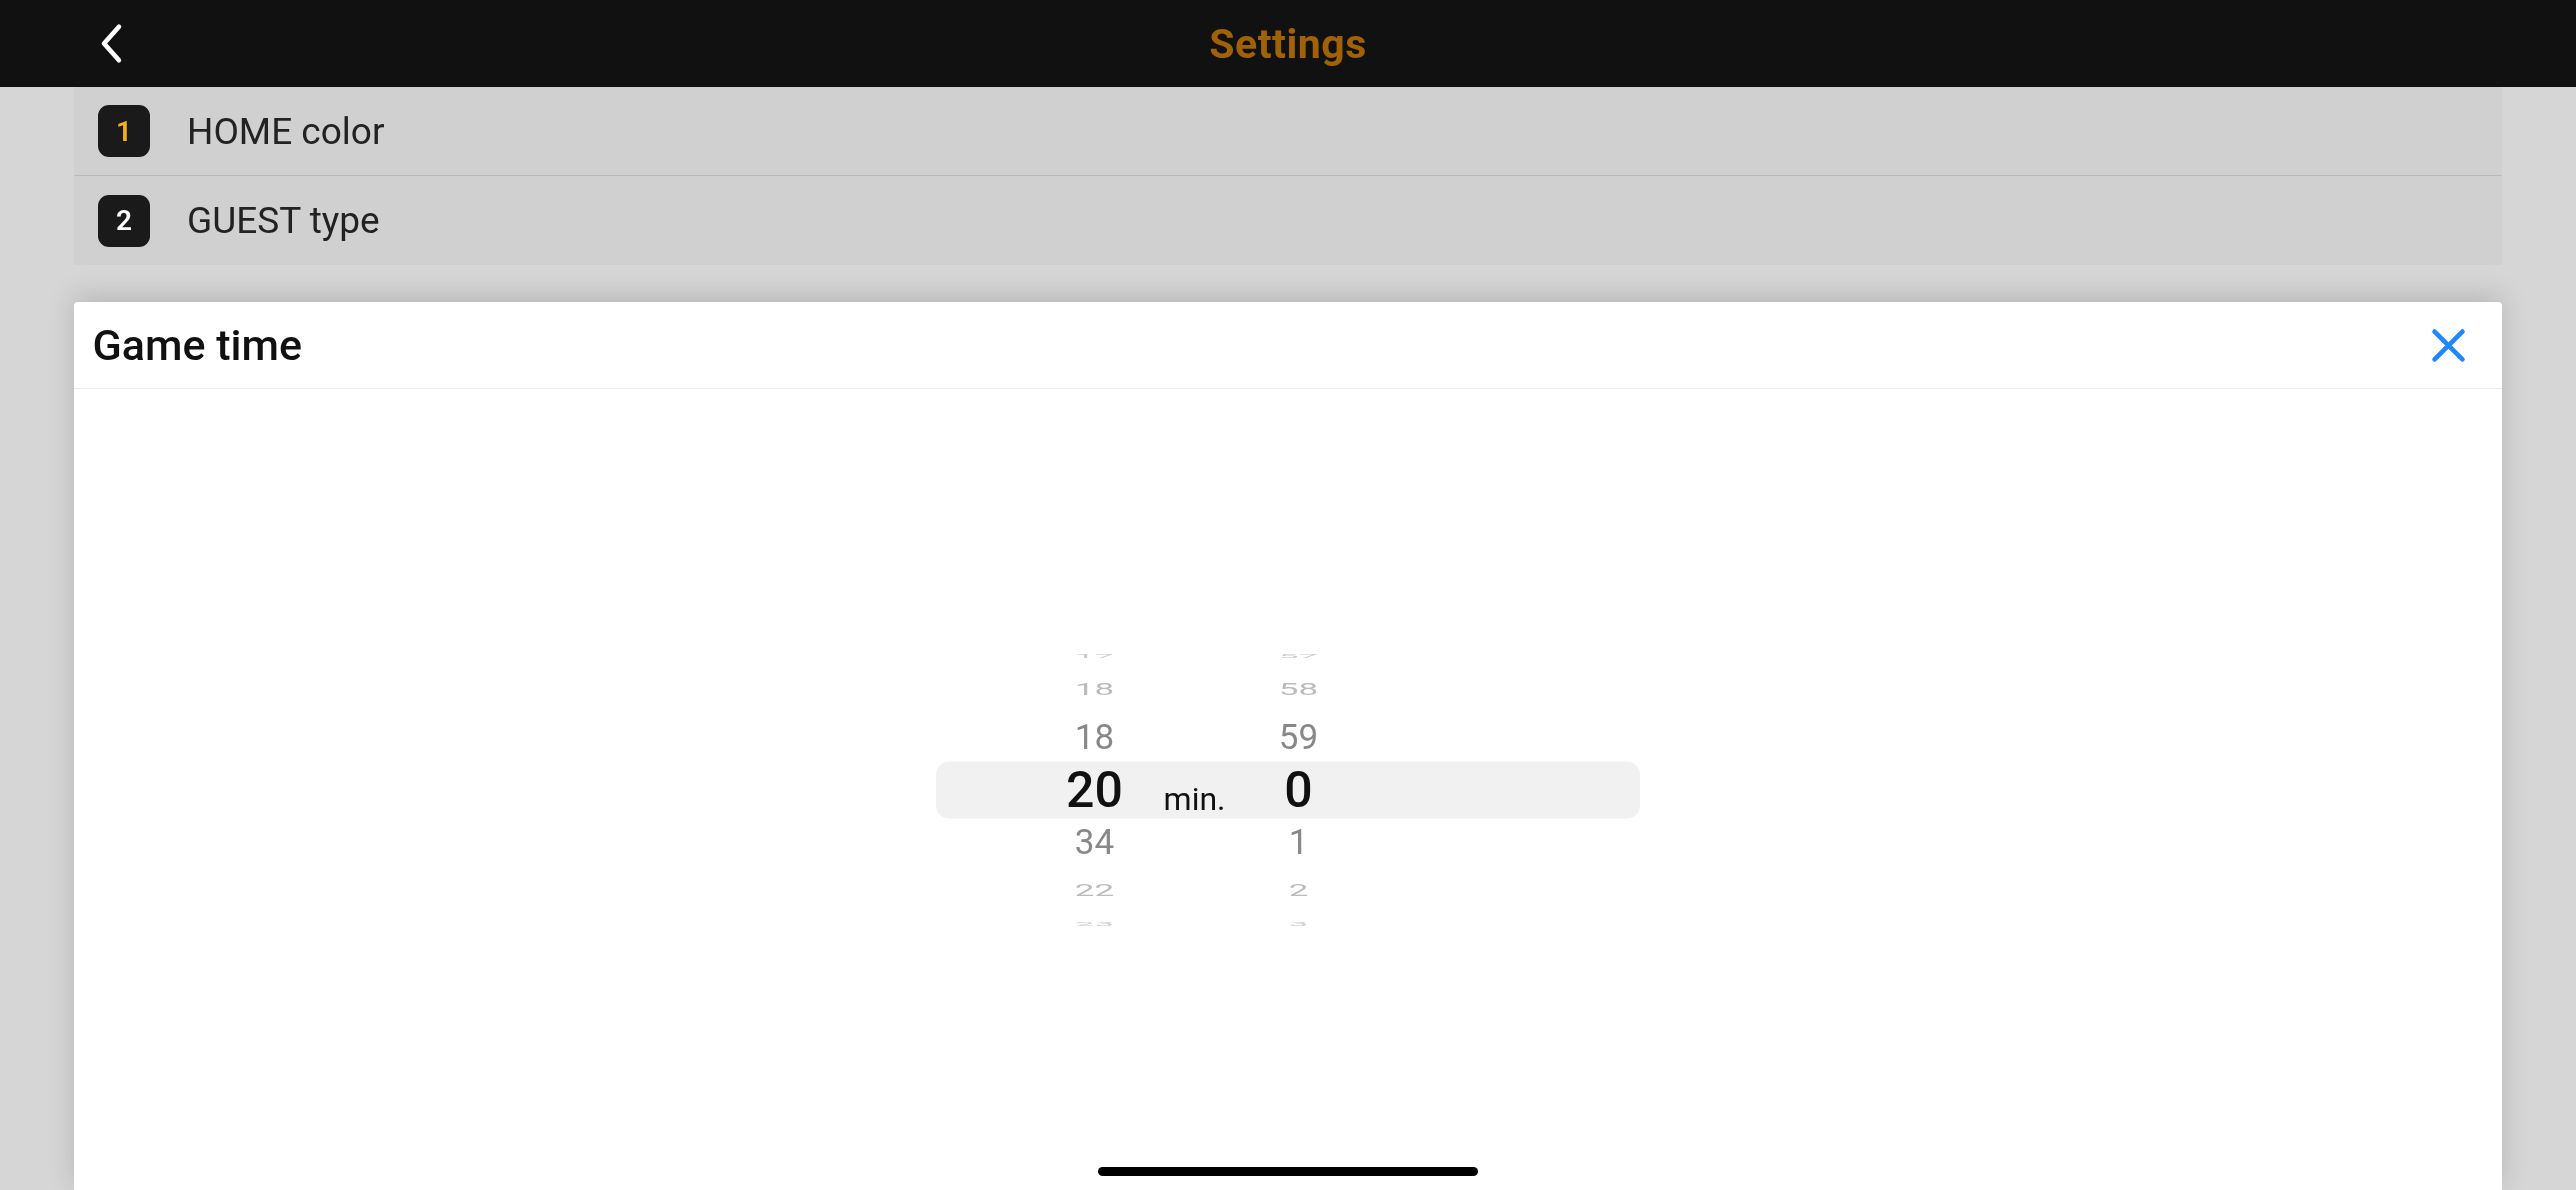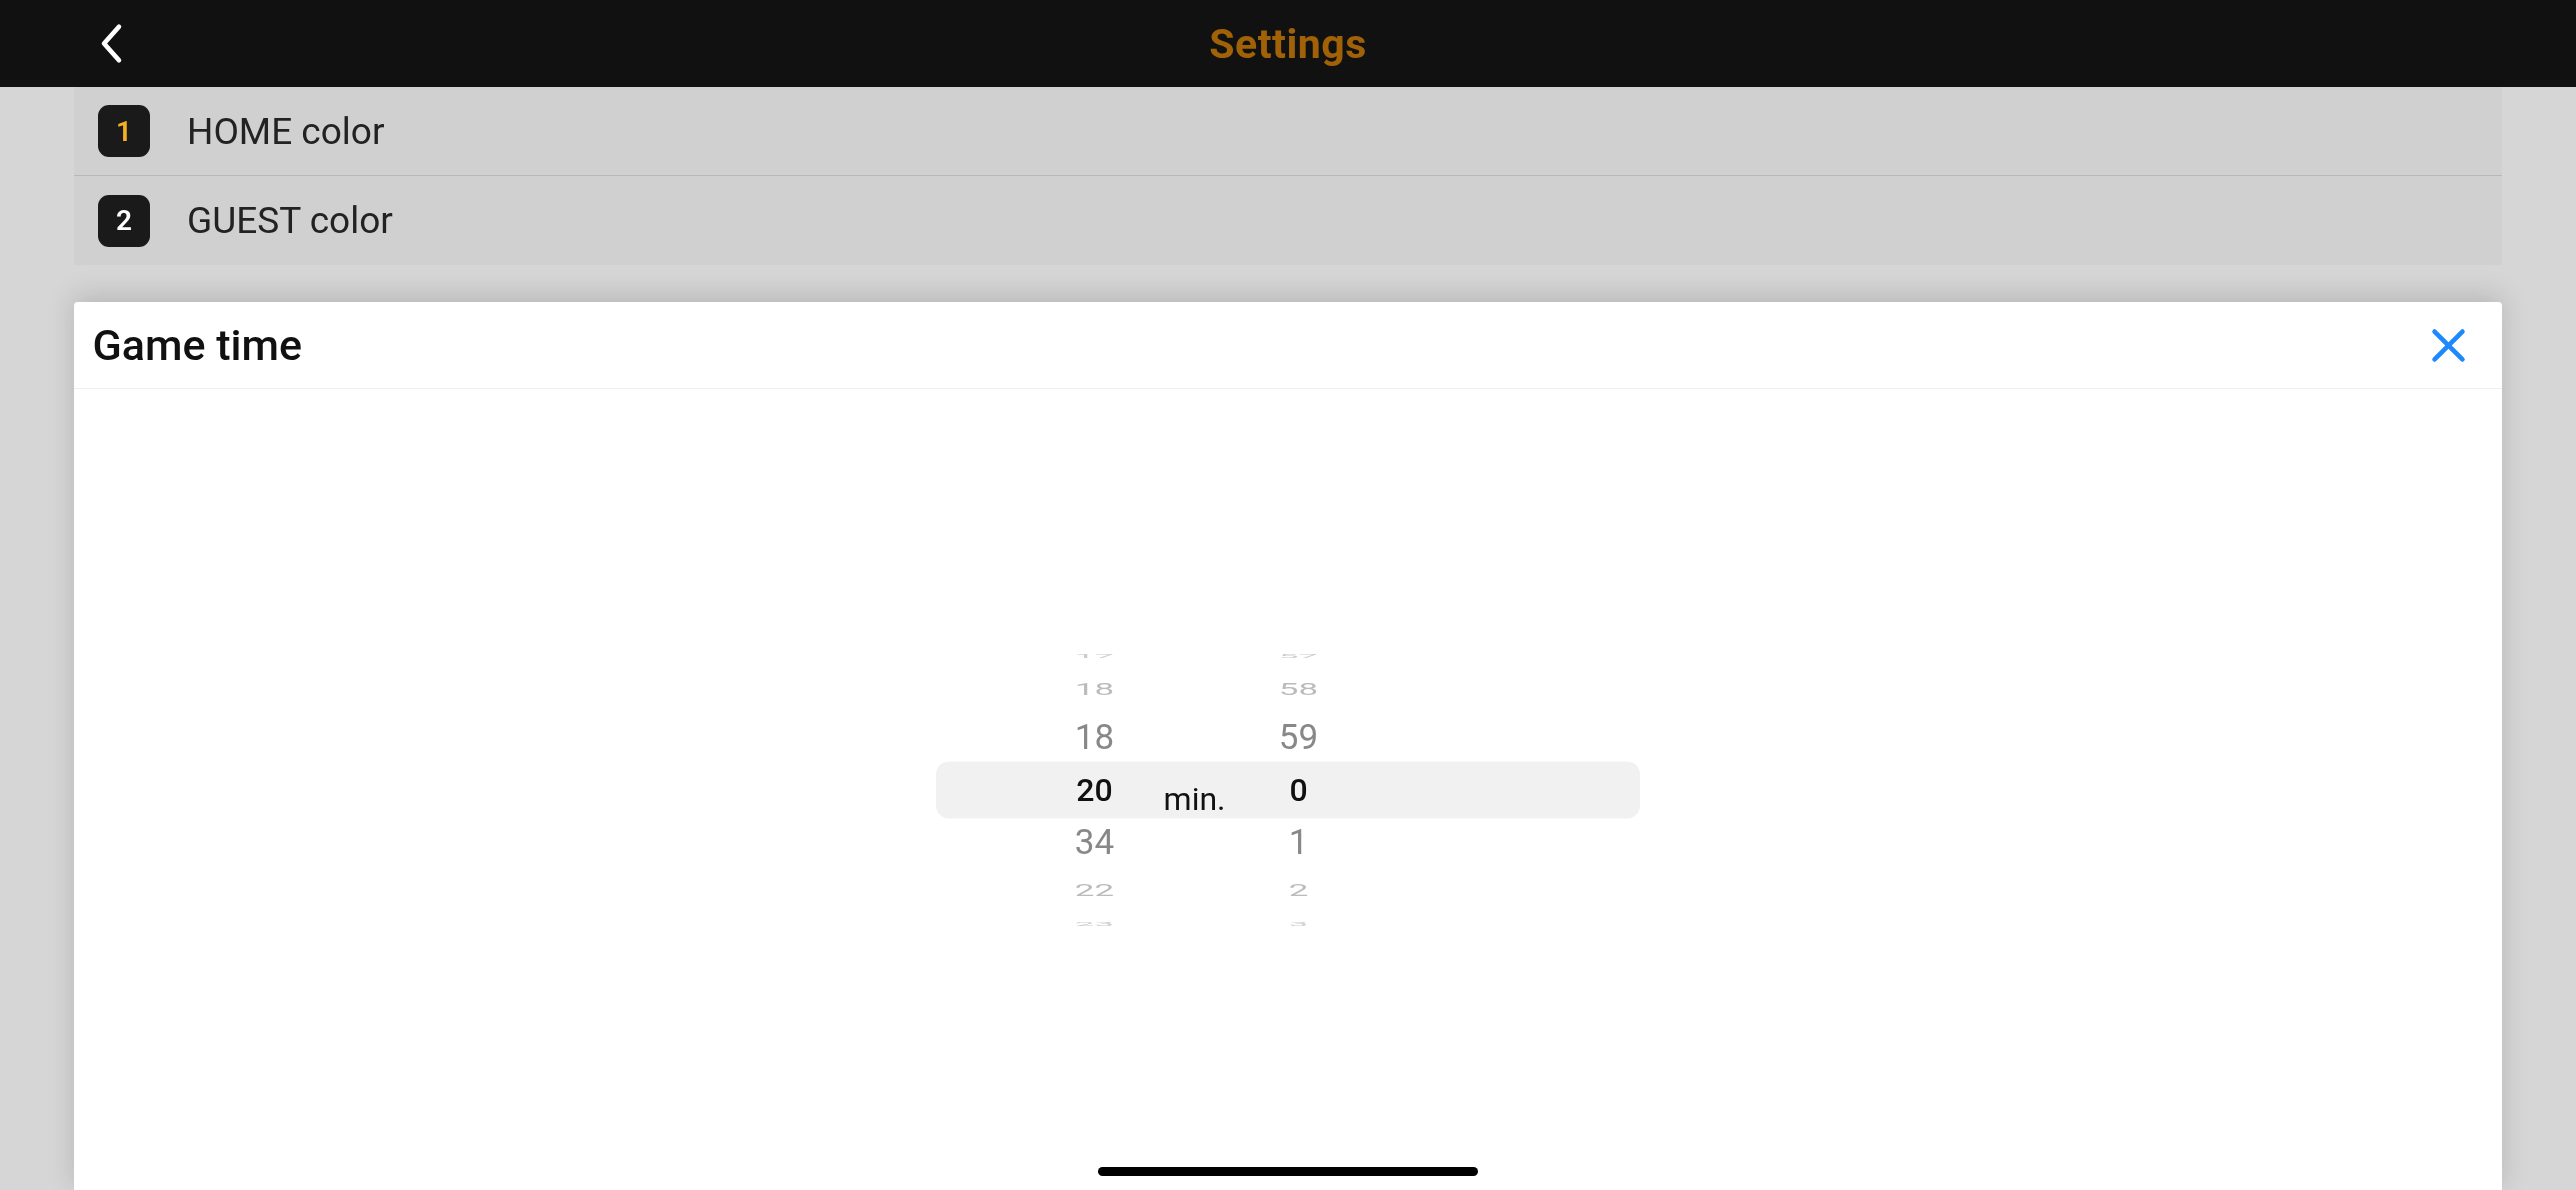--- a/index.html
+++ b/index.html
@@ -36,21 +36,21 @@
 
     .picker-wrap { flex: 1; display: flex; align-items: center; justify-content: center; position: relative; overflow: hidden; }
     .picker { position: relative; width: 482px; height: 241px; }
     .sel-bg { position: absolute; left: -111px; right: -111px; top: 50%; transform: translateY(-50%); height: 57px; background: #f1f1f1; border-radius: 13px; }
     .cols { position: relative; display: flex; height: 100%; z-index: 2; }
     .col { width: 111px; position: relative; }
     .col .stack { position: absolute; left: 0; right: 16px; top: 50%; transform: translateY(-50%); display: flex; flex-direction: column; align-items: center; }
     .col .item { height: 48px; display: flex; align-items: center; justify-content: center; font-size: 35px; color: #888; }
     .col .item.faded2 { transform: scaleY(0.45); color: #bbb; }
     .col .item.faded3 { transform: scaleY(0.15); color: #ccc; height:18.5px; }
-    .col .item.selected { height: 57px; font-size: 32px; color: #111; font-weight: 500; }
+    .col .item.selected { height: 57px; font-size: 50px; color: #111; font-weight: 500; }
     .unit { width: 93px; display: flex; align-items: center; font-size: 32px; color: #111; padding-left: 5.6px; position: relative; top: 9px; }
 
     
     .bottom-row { position: absolute; left: 74px; right: 74px; bottom: -28px; height: 89px; background: #d0d0d0; display: flex; align-items: center; padding: 0 24px; z-index: 0; }
 
     
     .home-indicator { position: absolute; bottom: 15px; left: 50%; transform: translateX(-50%); width: 380px; height: 9.3px; background: #000; border-radius: 9.3px; z-index: 50; }
   </style>
 </head>
 <body>
@@ -70,21 +70,21 @@
       <div class="row">
         <div class="thumb">
           <span class="thumb-num accent">1</span>
         </div>
         <div class="label">HOME color</div>
       </div>
       <div class="row nob">
         <div class="thumb">
           <span class="thumb-num">2</span>
         </div>
-        <div class="label">GUEST color</div>
+        <div class="label">GUEST type</div>
       </div>
     </div>
 
     <div class="partial-gap"></div>
     <div class="section-title">Timer</div>
   </div>
 
   <div class="bottom-row">
     <div class="thumb">
       <svg viewBox="0 0 24 24">

